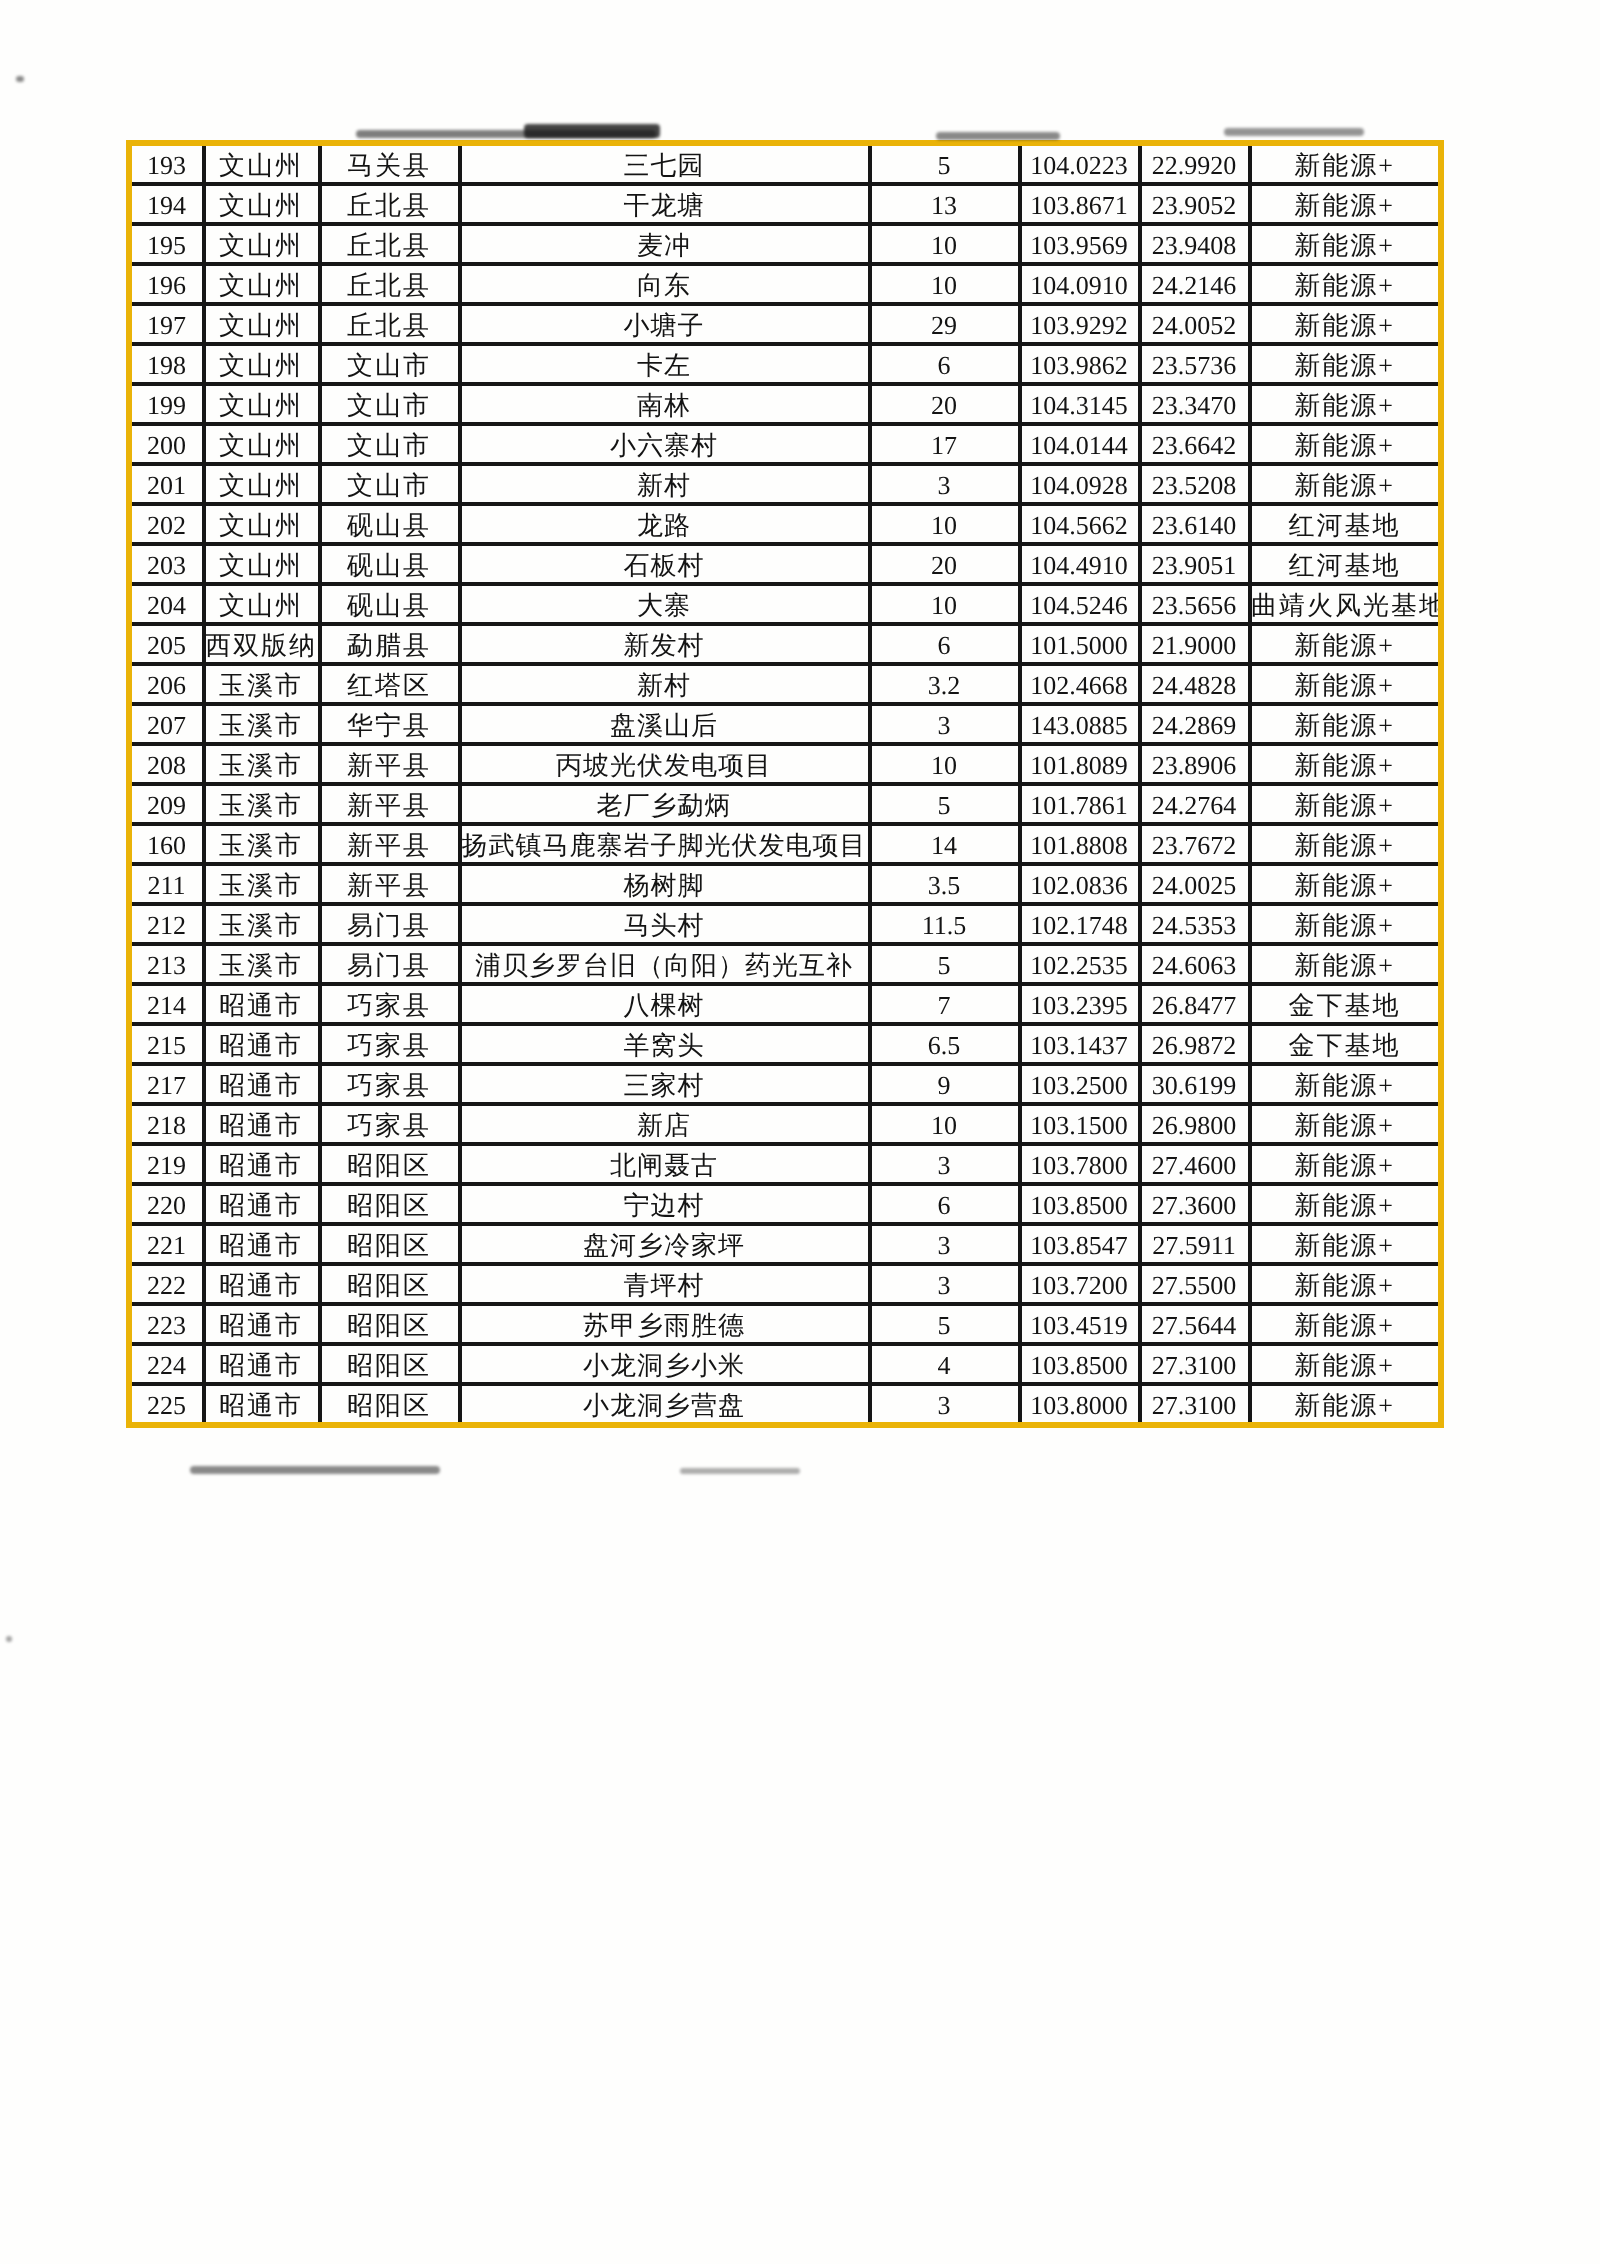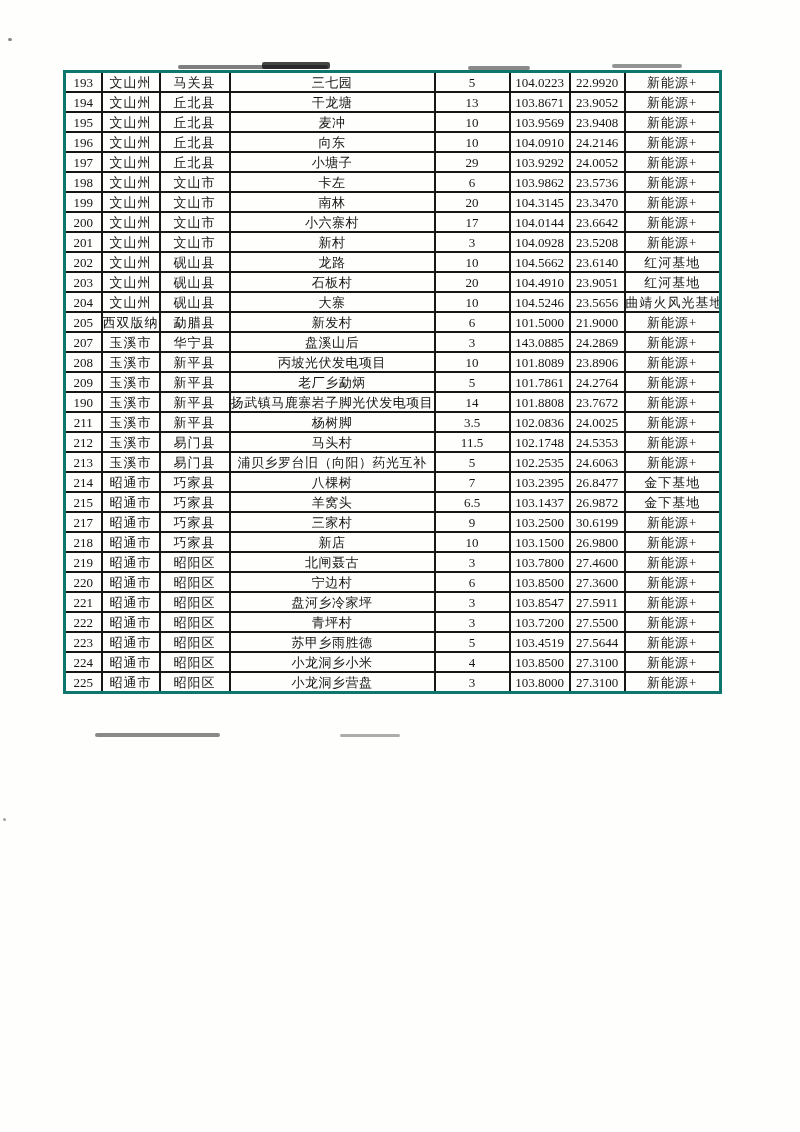--- a/index.html
+++ b/index.html
@@ -6,21 +6,21 @@
   body{
     width:800px;height:1132px;position:relative;overflow:hidden;
     background:#fefefd;
     font-family:"Liberation Serif","DejaVu Serif",serif;
     color:#111;
   }
   .scan-page{position:absolute;inset:0;background:#fefefd;}
   table.doc{
     position:absolute;left:63px;top:70px;
     border-collapse:collapse;table-layout:fixed;
-    border:3px solid #0f766e;
+    border:3px solid #eab308;
     width:656px;
   }
   table.doc td{
     border:2px solid #161616;
     text-align:center;vertical-align:middle;
     font-size:13px;line-height:1;
     padding:0;height:18px;
     white-space:nowrap;overflow:hidden;
     color:#141414;
   }
@@ -180,20 +180,30 @@
     <td class="c-num">205</td>
     <td class="c-cjk">西双版纳</td>
     <td class="c-cjk">勐腊县</td>
     <td class="c-name">新发村</td>
     <td class="c-num">6</td>
     <td class="c-coord">101.5000</td>
     <td class="c-coord">21.9000</td>
     <td class="c-cjk">新能源+</td>
   </tr>
         <tr>
+    <td class="c-num">206</td>
+    <td class="c-cjk">玉溪市</td>
+    <td class="c-cjk">红塔区</td>
+    <td class="c-name">新村</td>
+    <td class="c-num">3.2</td>
+    <td class="c-coord">102.4668</td>
+    <td class="c-coord">24.4828</td>
+    <td class="c-cjk">新能源+</td>
+  </tr>
+        <tr>
     <td class="c-num">207</td>
     <td class="c-cjk">玉溪市</td>
     <td class="c-cjk">华宁县</td>
     <td class="c-name">盘溪山后</td>
     <td class="c-num">3</td>
     <td class="c-coord">143.0885</td>
     <td class="c-coord">24.2869</td>
     <td class="c-cjk">新能源+</td>
   </tr>
         <tr>
@@ -210,21 +220,21 @@
     <td class="c-num">209</td>
     <td class="c-cjk">玉溪市</td>
     <td class="c-cjk">新平县</td>
     <td class="c-name">老厂乡勐炳</td>
     <td class="c-num">5</td>
     <td class="c-coord">101.7861</td>
     <td class="c-coord">24.2764</td>
     <td class="c-cjk">新能源+</td>
   </tr>
         <tr>
-    <td class="c-num">190</td>
+    <td class="c-num">160</td>
     <td class="c-cjk">玉溪市</td>
     <td class="c-cjk">新平县</td>
     <td class="c-name">扬武镇马鹿寨岩子脚光伏发电项目</td>
     <td class="c-num">14</td>
     <td class="c-coord">101.8808</td>
     <td class="c-coord">23.7672</td>
     <td class="c-cjk">新能源+</td>
   </tr>
         <tr>
     <td class="c-num">211</td>

